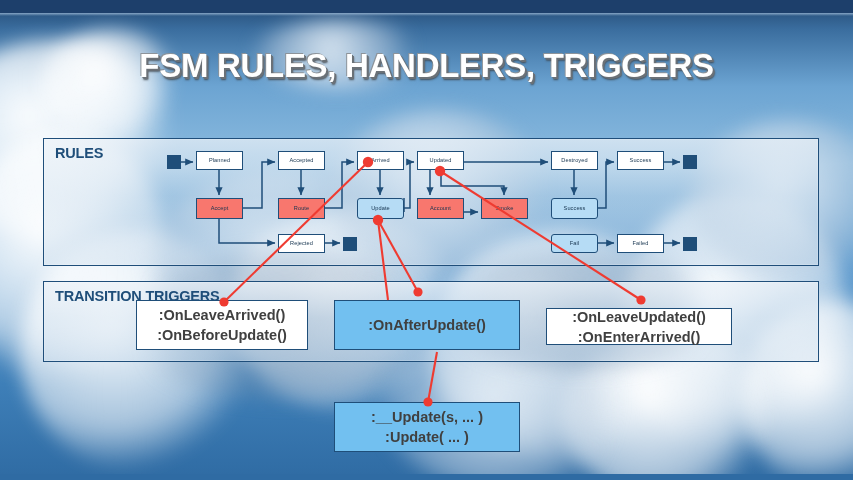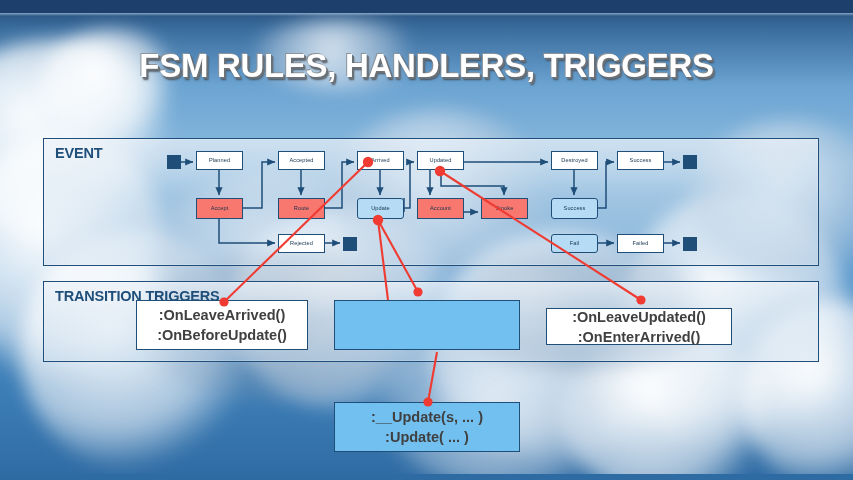--- a/index.html
+++ b/index.html
@@ -114,21 +114,21 @@
   </div>
 
   <div class="band-top"></div>
   <div class="band-bot"></div>
 
   <div class="titlebar">
     <div class="title">FSM RULES, HANDLERS, TRIGGERS</div>
   </div>
 
   <div class="panel" id="panel-rules">
-    <div class="panel-title">EVENT</div>
+    <div class="panel-title">RULES</div>
   </div>
 
   <div id="fsm-layer" style="position:absolute;left:0;top:0;width:853px;height:480px;">
     <svg class="wires" style="left:0;top:0;width:853px;height:480px;">
       <defs>
         <marker id="ah" markerWidth="6" markerHeight="6" refX="5.2" refY="2.4" orient="auto">
           <path d="M0,0 L5.4,2.4 L0,4.8 z" fill="#1f4e79"></path>
         </marker>
       </defs>
       <g stroke="#1f4e79" stroke-width="1.5" fill="none" marker-end="url(#ah)">
@@ -230,20 +230,21 @@
 
   <div class="panel" id="panel-handlers">
     <div class="panel-title">TRANSITION TRIGGERS</div>
   </div>
 
   <div class="cbox white" style="left:136px;top:300px;width:172px;height:50px;">
     <span class="ln">:OnLeaveArrived()</span>
     <span class="ln">:OnBeforeUpdate()</span>
   </div>
   <div class="cbox blue" style="left:334px;top:300px;width:186px;height:50px;">
+    <span class="ln">:OnAfterUpdate()</span>
   </div>
   <div class="cbox white" style="left:546px;top:308px;width:186px;height:37px;">
     <span class="ln">:OnLeaveUpdated()</span>
     <span class="ln">:OnEnterArrived()</span>
   </div>
 
 
   <div class="cbox blue" style="left:334px;top:402px;width:186px;height:50px;">
     <span class="ln">:__Update(s, ... )</span>
     <span class="ln">:Update( ... )</span>

